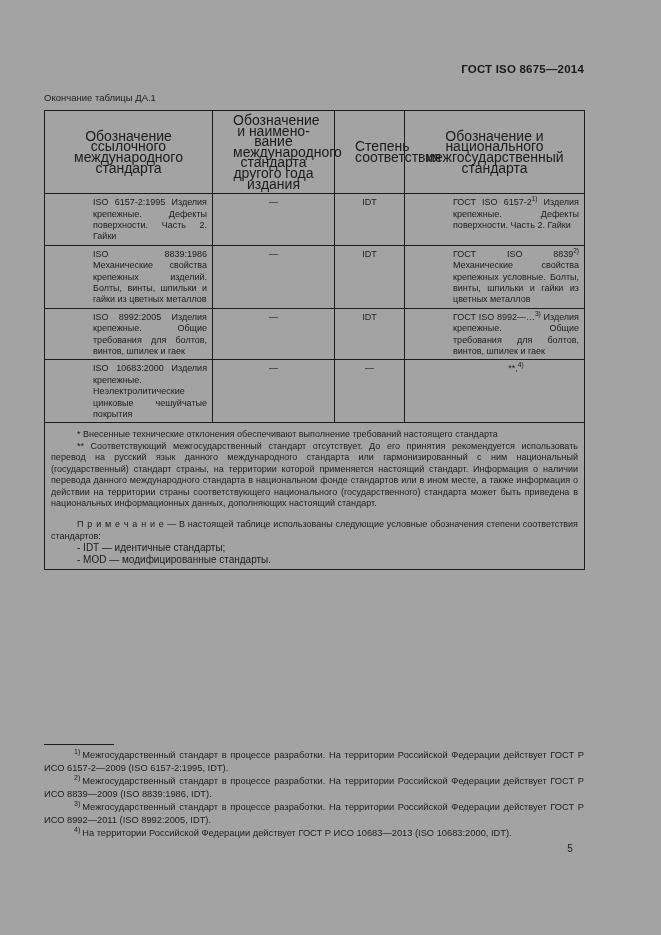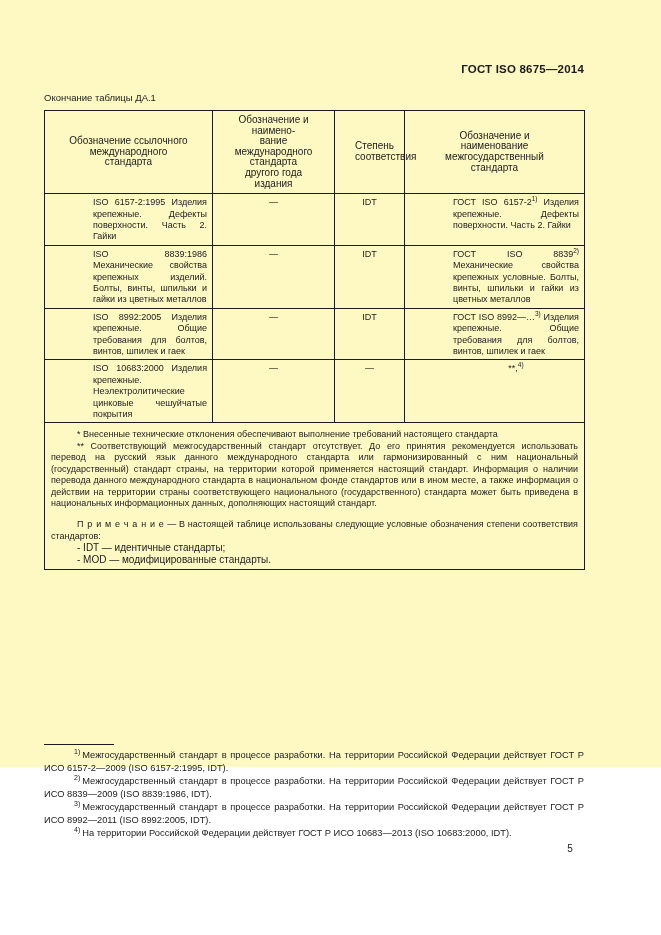--- a/index.html
+++ b/index.html
@@ -4,21 +4,21 @@
 <style>
   * { margin: 0; padding: 0; box-sizing: border-box; }
   html, body { background: #ffffff; }
   body {
     width: 661px; height: 935px;
     font-family: "Liberation Sans", sans-serif;
     color: #1b1b1b;
     position: relative;
     overflow: hidden;
   }
-  .page { position: absolute; left: 0; top: 0; width: 661px; height: 767px; background: #fef9c3; }
+  .page { position: absolute; left: 0; top: 0; width: 661px; height: 935px; background: #a3a3a3; }
 
   .doc-code {
     position: absolute; left: 44px; top: 63px; width: 540px;
     text-align: right; font-weight: bold; font-size: 11.5px; letter-spacing: 0.2px;
   }
   .table-caption {
     position: absolute; left: 44px; top: 92px;
     font-size: 9.5px;
   }
 
@@ -26,21 +26,21 @@
     position: absolute; left: 44px; top: 110px; width: 540px;
     border-collapse: collapse; table-layout: fixed;
     border: 1.5px solid #1b1b1b;
   }
   .std-table th, .std-table td {
     border: 1px solid #1b1b1b;
     vertical-align: top;
   }
   .std-table thead tr { height: 53px; }
   .std-table th {
-    font-weight: normal; font-size: 10px; line-height: 10.6px;
+    font-weight: normal; font-size: 14px; line-height: 10.6px;
     text-align: center; padding: 4px 20px; vertical-align: middle;
     border-bottom: 1.5px solid #1b1b1b;
   }
   .std-table td {
     font-size: 9px; line-height: 11.4px;
     padding: 3px 5px 2px 5px;
   }
   tr.r1 { height: 42px; } tr.r2 { height: 56px; } tr.r3 { height: 40px; } tr.r4 { height: 46px; }
   td.c-ref, td.c-gost { text-align: justify; padding-left: 48px; }
   td.c-other, td.c-degree, td.c-center { text-align: center; }
@@ -87,21 +87,21 @@
           <div>Обозначение и наимено-</div>
           <div>вание международного</div>
           <div>стандарта другого года</div>
           <div>издания</div>
         </th>
         <th>
           <div>Степень</div>
           <div>соответствия</div>
         </th>
         <th>
-          <div>Обозначение и наименование</div>
+          <div>Обозначение и национального</div>
           <div>межгосударственный стандарта</div>
         </th>
       </tr>
     </thead>
     <tbody>
       <tr class="r1">
         <td class="c-ref">ISO 6157-2:1995 Изделия крепежные. Дефекты поверхности. Часть 2. Гайки</td>
         <td class="c-other">—</td>
         <td class="c-degree">IDT</td>
         <td class="c-gost"><span>ГОСТ ISO 6157-2</span><sup>1)</sup><span> Изделия крепежные. Дефекты поверхности. Часть 2. Гайки</span></td>

